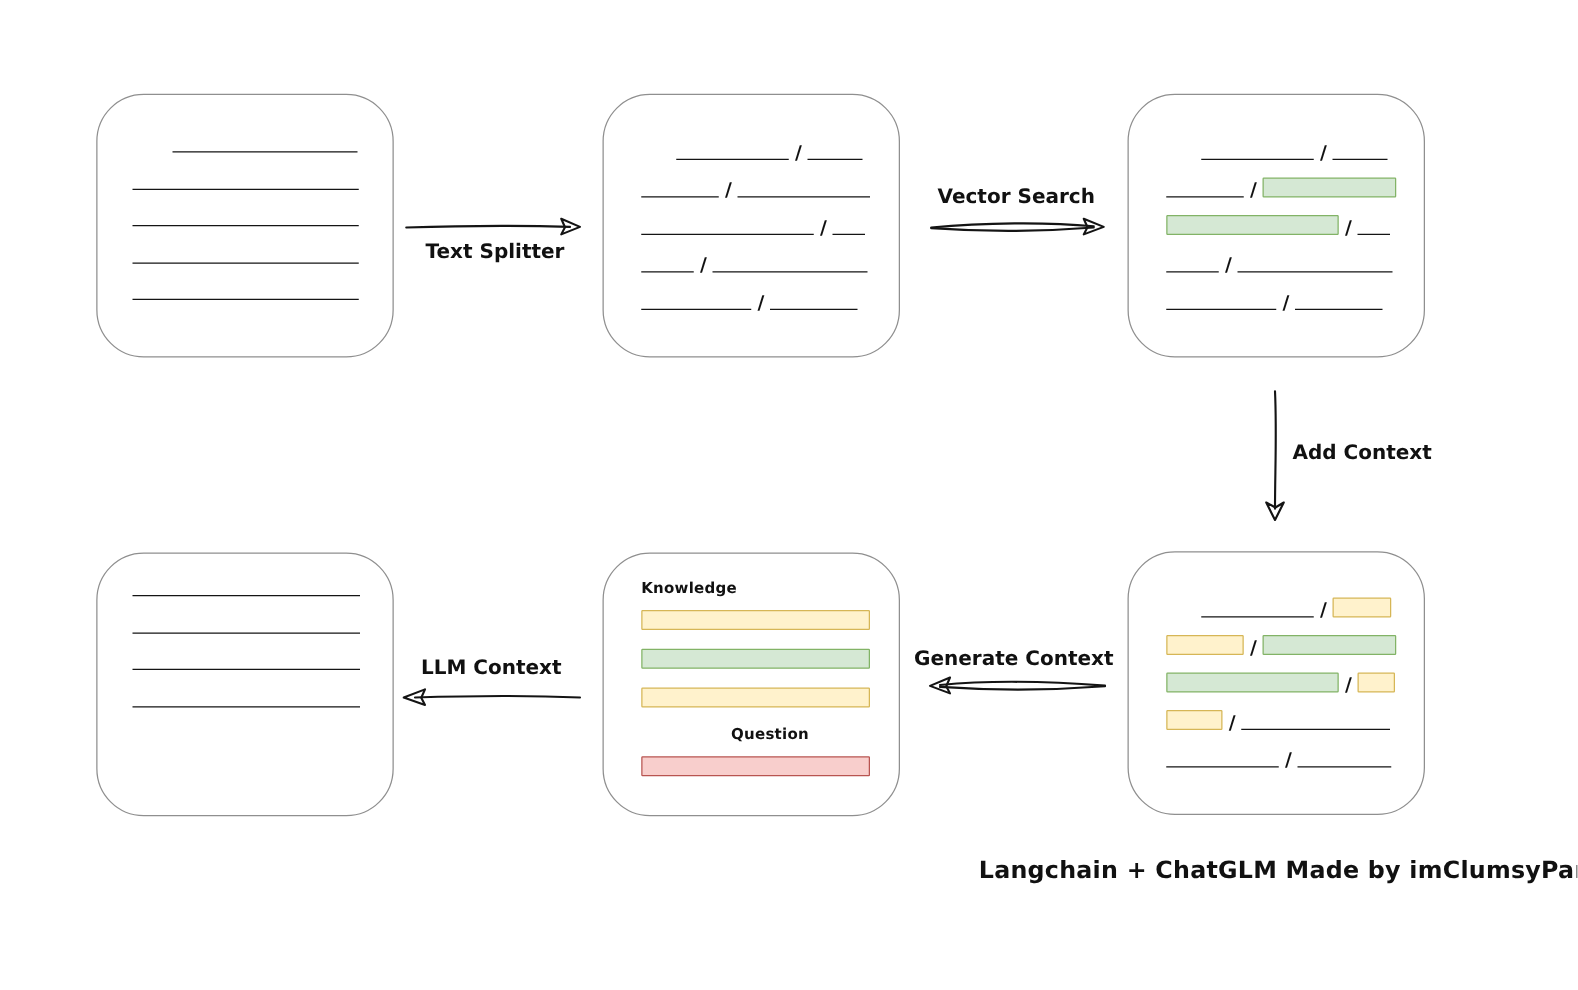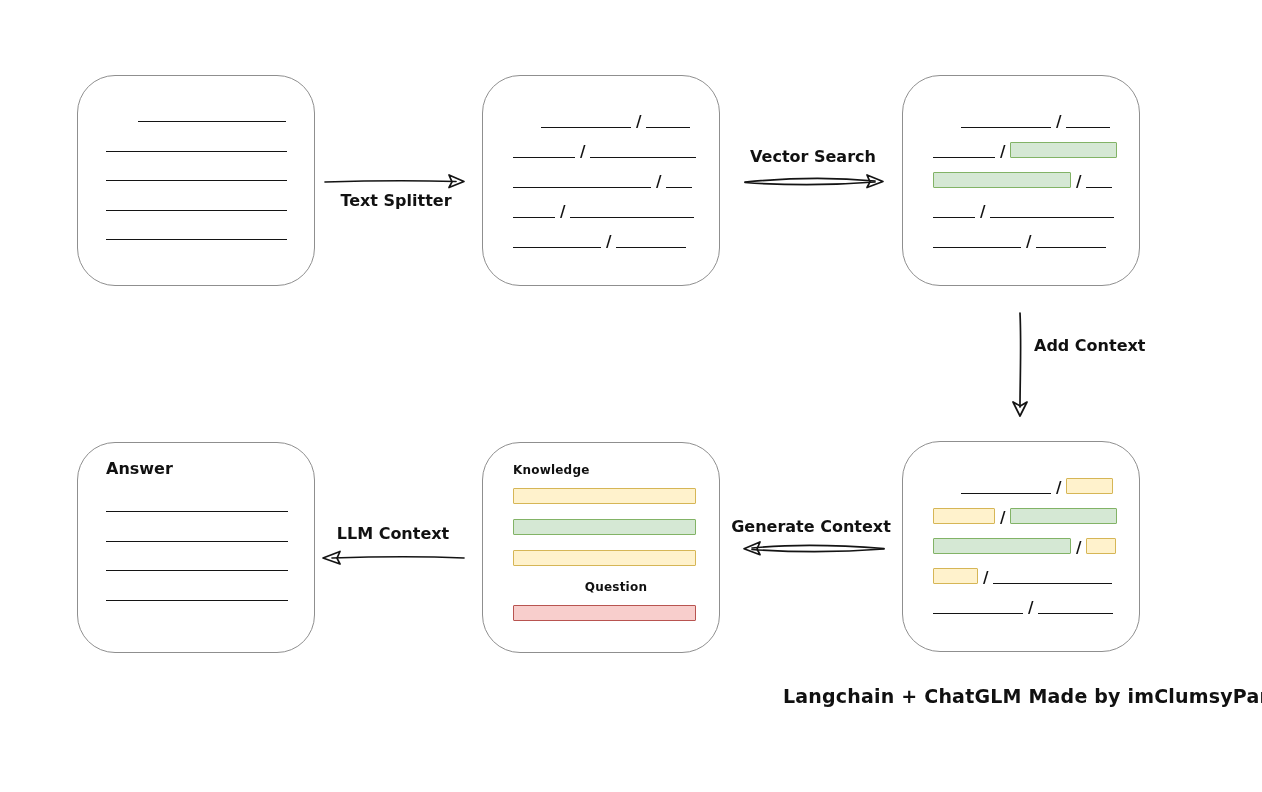--- a/index.html
+++ b/index.html
@@ -47,21 +47,21 @@
   .bar-knowledge-2 { margin-top:15px; }
   .bar-knowledge-3 { margin-top:15px; }
   .question-label  { margin-top:14px;text-align:center; }
   .bar-question    { margin-top:11px; }
   .answer-label { font-size:16px; font-weight:bold; padding:16px 0 0 28px; }
 
   
   .label { position:absolute; font-size:16px; font-weight:bold; text-align:center; white-space:nowrap; }
   .lbl-text-splitter   { left:322px; top:147px; width:148px;margin-top:44px; }
   .lbl-vector-search   { left:736px; top:147px; width:154px; }
-  .lbl-add-context     { left:1034px; top:336px; text-align:left; }
+  .lbl-add-context     { left:1034px; top:352px; text-align:left; }
   .lbl-generate-prompt { left:730px; top:517px; width:162px; }
   .lbl-llm-response    { left:322px; top:524px; width:142px; }
 
   .arrow { position:absolute; overflow:visible; }
   .arrow path, .arrow polyline { stroke:#141414; stroke-width:1.7; fill:none;
     stroke-linecap:round; stroke-linejoin:round; }
 
   .caption { position:absolute; left:783px; top:685px; font-size:19px;
     font-weight:bold; letter-spacing:0.2px; white-space:nowrap; }
 </style>
@@ -175,21 +175,20 @@
       <div class="inner-label">Knowledge</div>
       <div class="bar yellow bar-knowledge-1"></div>
       <div class="bar green bar-knowledge-2"></div>
       <div class="bar yellow bar-knowledge-3"></div>
       <div class="inner-label question-label">Question</div>
       <div class="bar red bar-question"></div>
     </div>
   </div>
 
   <div class="node box-answer">
-    <div class="answer-label">Answer</div>
     <div class="lines">
         <div class="plain-line" style="width: 182px;"></div>
         <div class="plain-line" style="width: 182px;"></div>
         <div class="plain-line" style="width: 182px;"></div>
         <div class="plain-line" style="width: 182px;"></div>
       </div>
   </div>
 
   <div class="label lbl-text-splitter">Text Splitter</div>
   <div class="label lbl-vector-search">Vector Search</div>

